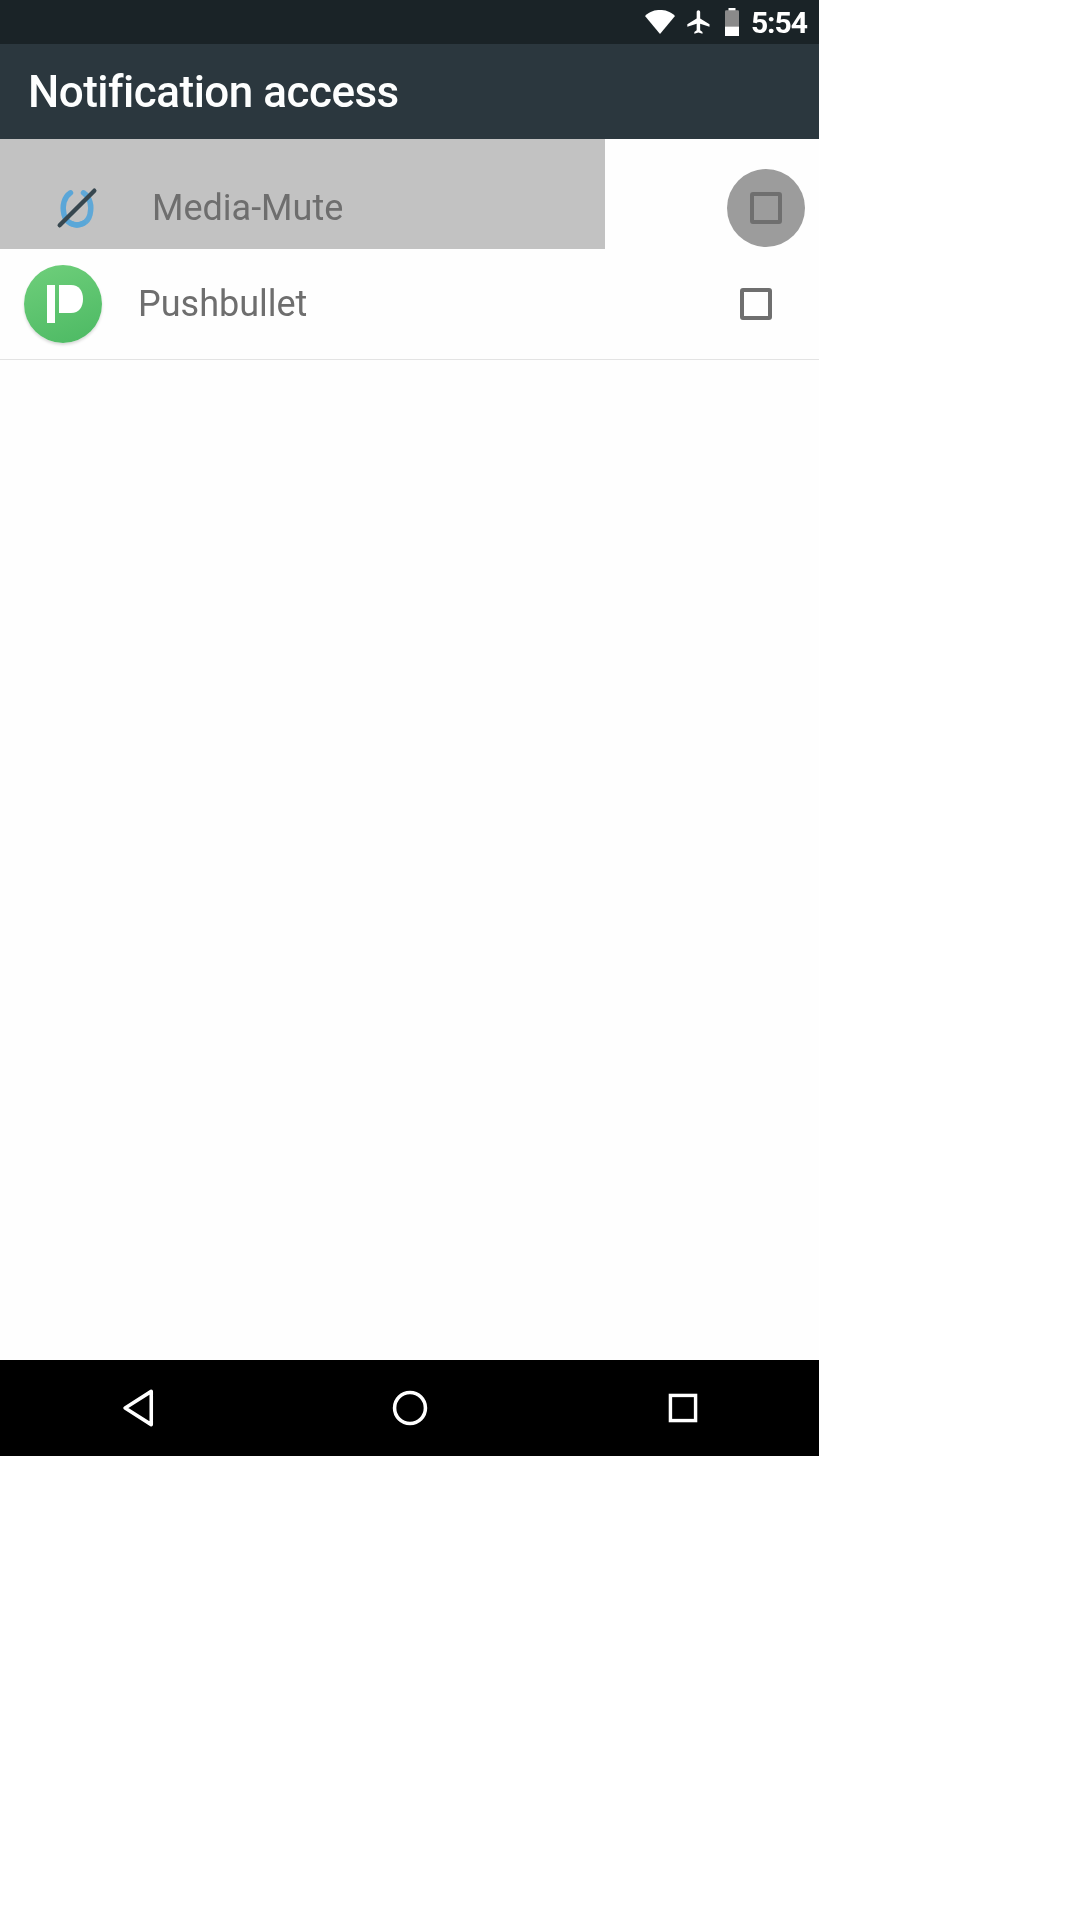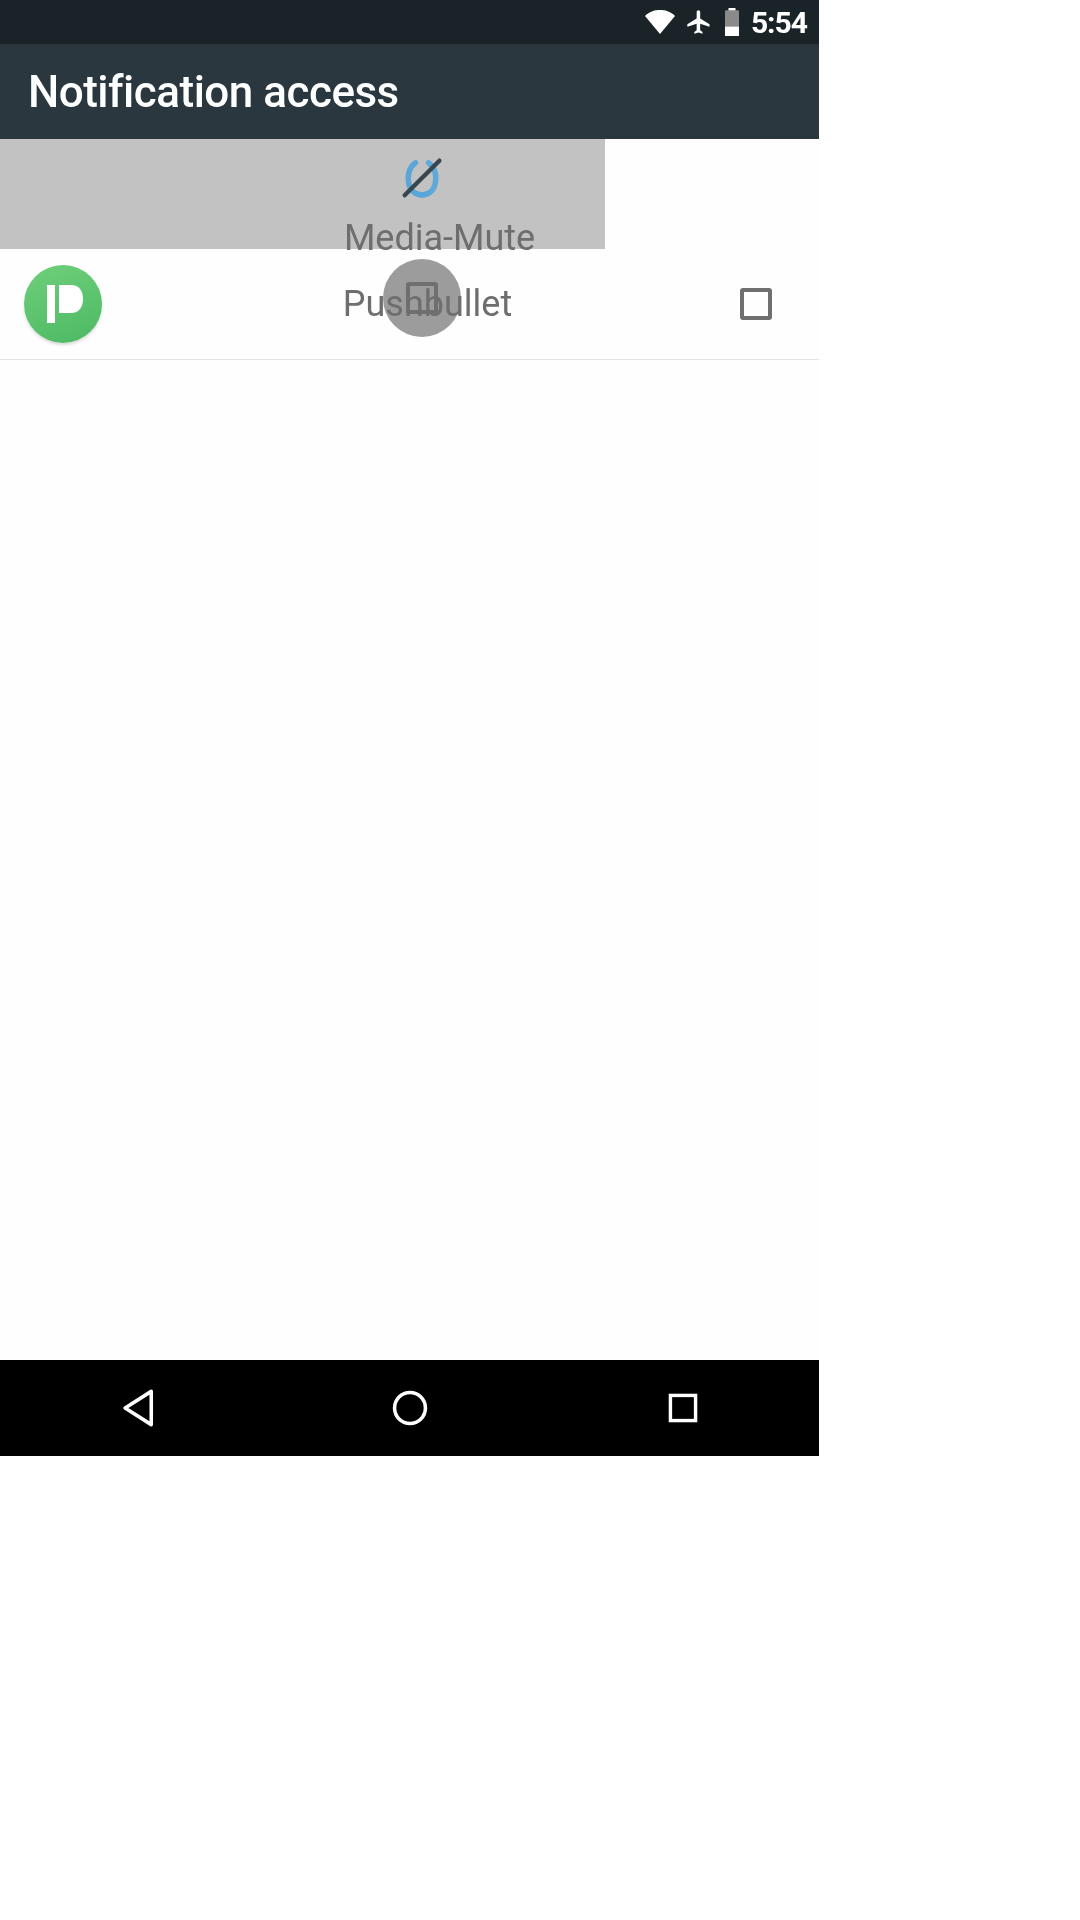--- a/index.html
+++ b/index.html
@@ -69,21 +69,20 @@
       padding-left: 24px;
       padding-right: 24px;
       position: relative;
     }
     .list-item .content {
       display: flex;
       align-items: center;
       width: 100%;
       position: relative;
       z-index: 1;
-      text-align: center;
     }
     .app-icon {
       width: 78px;
       height: 78px;
       display: flex;
       align-items: center;
       justify-content: center;
       flex-shrink: 0;
     }
     .app-label {
@@ -170,21 +169,20 @@
       left: 0; top: 0; width: 605px; height: 110px;
       background: #c2c2c2;
     }
     .row1 .inner {
       position: absolute;
       left: 0; top: 0; right: 14px;
       height: 138px;
       display: flex;
       align-items: center;
       padding-left: 38px;
-      flex-direction: column;
     }
   </style>
 </head>
 <body>
 
 <div class="screen">
 
   <div class="status-bar">
     <span class="wifi-icon">
       <svg width="30" height="24" viewBox="0 0 30 24">

